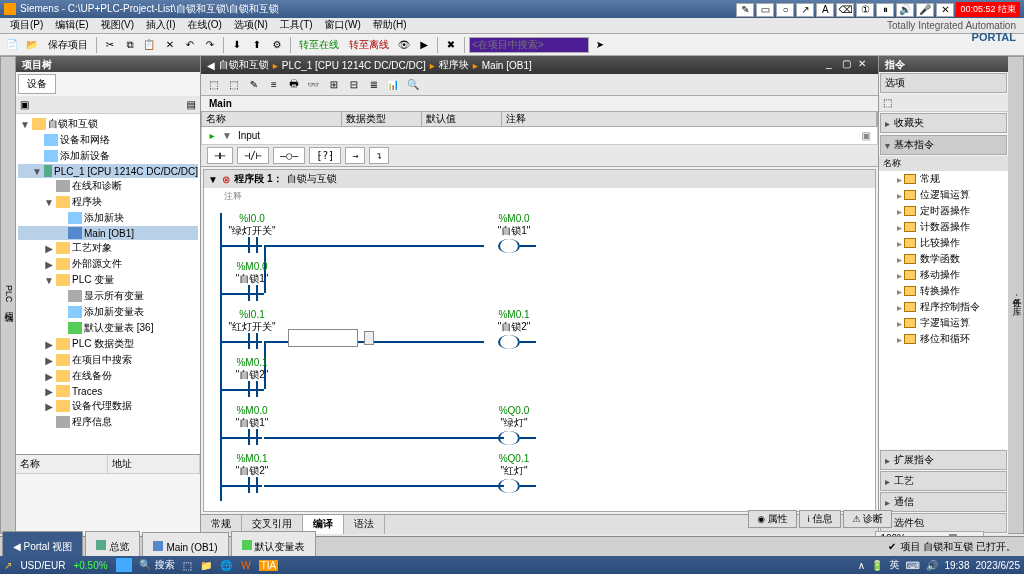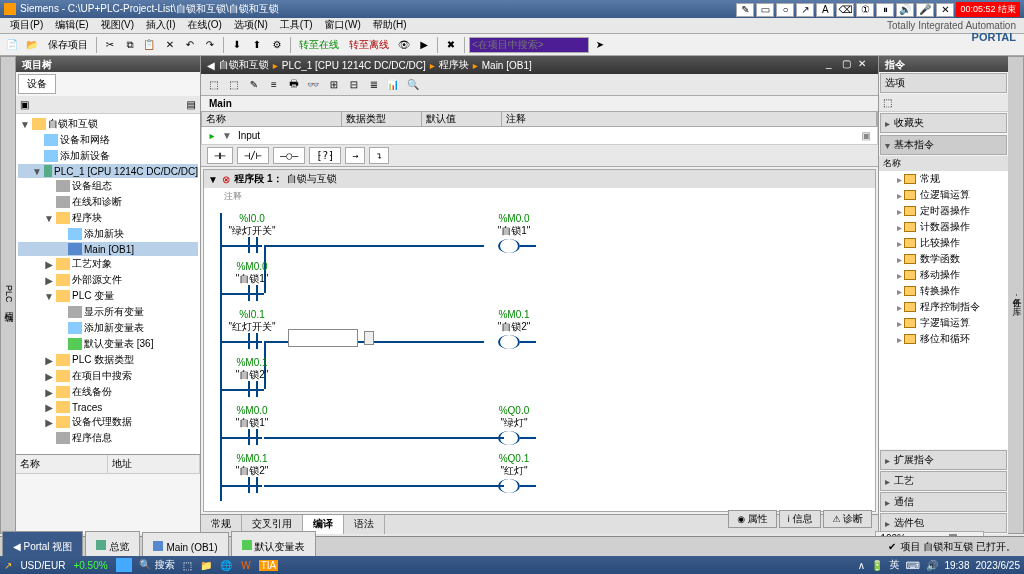--- a/index.html
+++ b/index.html
@@ -70,21 +70,21 @@
 .inst-section .arr { margin-right:4px; color:#555; }
 .inst-item { padding:1px 4px 1px 18px; background:#fff; cursor:pointer; display:flex; align-items:center; }
 .inst-item .ico { width:12px; height:10px; background:#fc6; border:1px solid #a70; margin-right:4px; }
 .bottom-tabs { position:absolute; bottom:18px; left:0; right:0; height:20px; background:#d0d0d0; display:flex; align-items:center; border-top:1px solid #888; }
 .btab { padding:8px 10px; background:#e8e8e8; border:1px solid #999; margin-left:2px; cursor:pointer; }
 .btab .ico { display:inline-block; width:10px; height:10px; background:#5a8; margin-right:3px; }
 .status-msg { margin-left:auto; margin-right:8px; display:flex; align-items:center; gap:4px; }
 .taskbar { position:absolute; bottom:0; left:0; right:0; height:18px; background:linear-gradient(#3a5a8a,#2a4a7a); display:flex; align-items:center; color:#fff; padding:0 4px; gap:8px; }
 .taskbar .winbtn { width:16px; height:14px; background:#4af; }
 .taskbar .right { margin-left:auto; display:flex; gap:6px; align-items:center; font-size:9px; }
-.props-tabs { position:absolute; right:152px; bottom:46px; display:flex; gap:2px; }
+.props-tabs { position:absolute; right:132px; bottom:46px; display:flex; gap:2px; }
 .ptab { padding:1px 8px; background:#e0e0e0; border:1px solid #999; font-size:9px; cursor:pointer; }
 </style>
 </head>
 <body>
 
 <div class="titlebar">
   <span class="titlebar-icon"></span>
   <span>Siemens - C:\UP+PLC-Project-List\自锁和互锁\自锁和互锁</span>
 </div>
 <div class="top-tools">
@@ -173,25 +173,20 @@
           <span>添加新设备</span>
         </div>
         <div class="tree-item ind-1 selected">
           <span class="tree-arrow">▼</span>
           <span class="tree-icon" style="background:#5a8"></span>
           <span>PLC_1 [CPU 1214C DC/DC/DC]</span>
         </div>
         <div class="tree-item ind-2">
           <span class="tree-arrow"></span>
           <span class="tree-icon" style="background:#aaa"></span>
-          <span>设备组态</span>
-        </div>
-        <div class="tree-item ind-2">
-          <span class="tree-arrow"></span>
-          <span class="tree-icon" style="background:#aaa"></span>
           <span>在线和诊断</span>
         </div>
         <div class="tree-item ind-2">
           <span class="tree-arrow">▼</span>
           <span class="tree-icon" style="background:#fc6"></span>
           <span>程序块</span>
         </div>
         <div class="tree-item ind-3">
           <span class="tree-arrow"></span>
           <span class="tree-icon" style="background:#8cf"></span>

